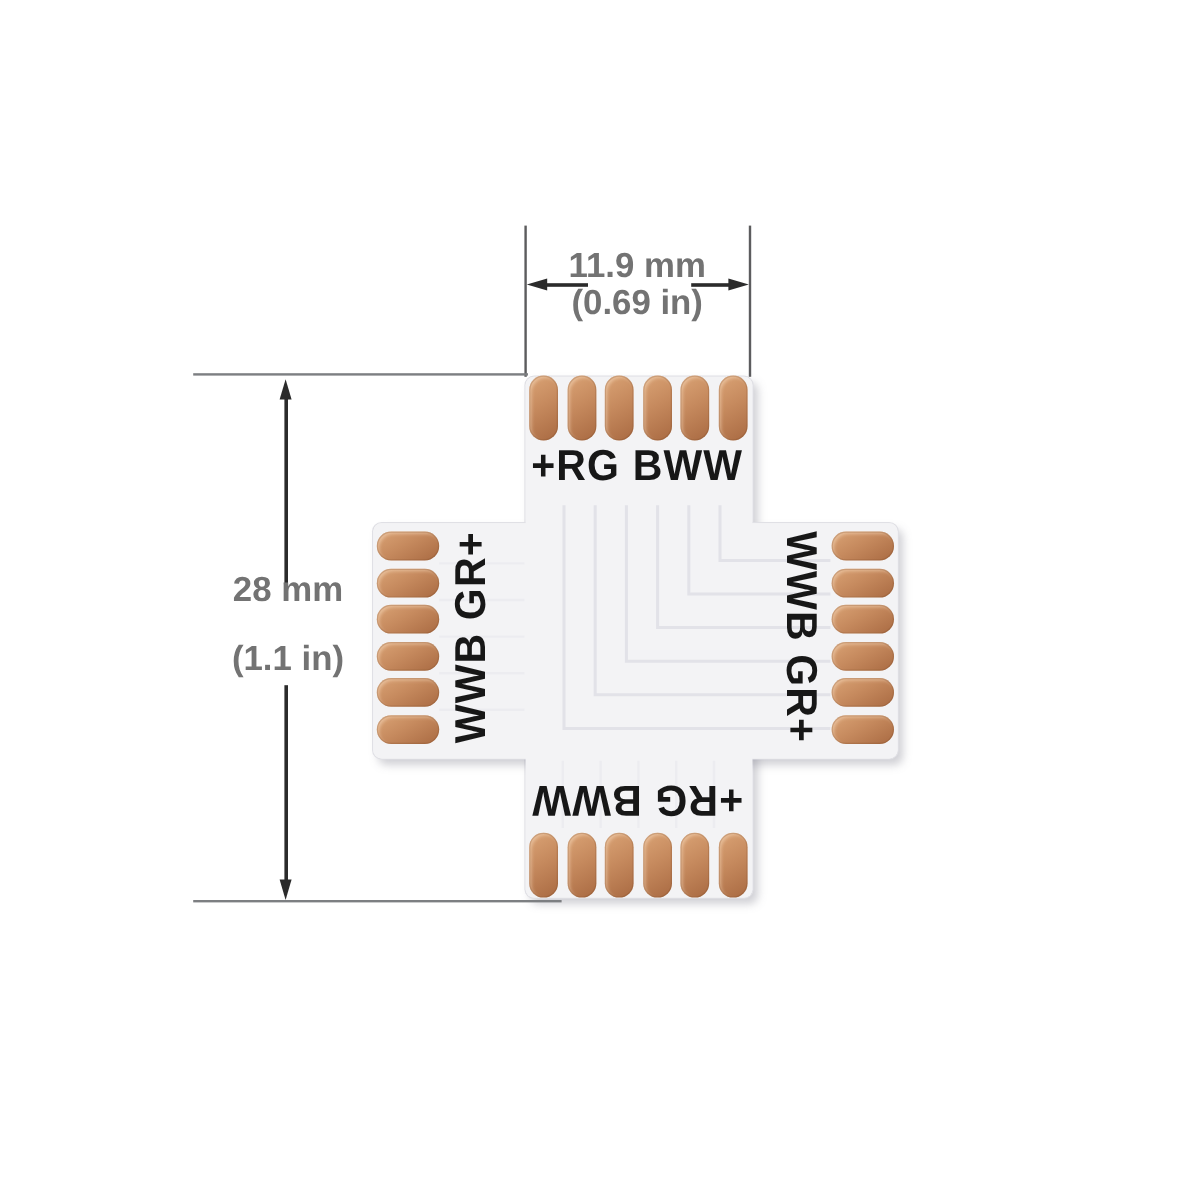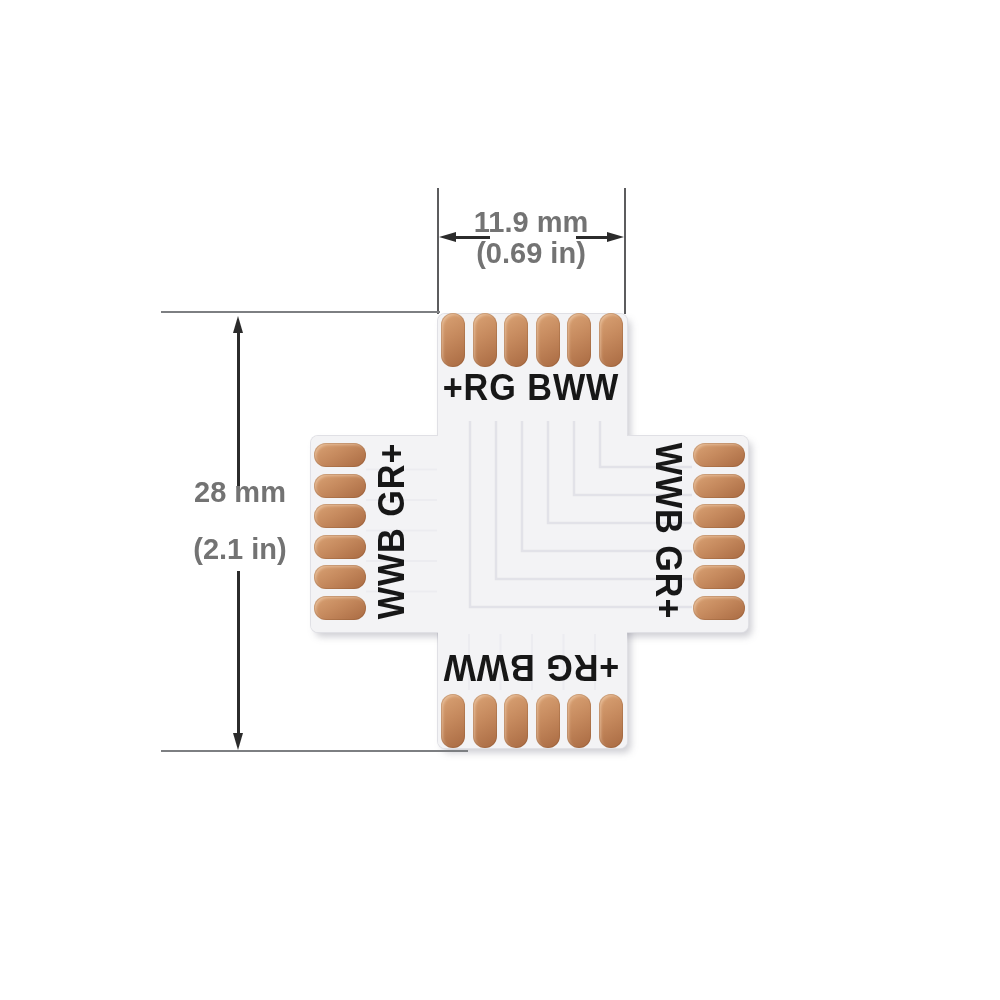--- a/index.html
+++ b/index.html
@@ -140,16 +140,16 @@
   <div>
     <div class="ext" style="left:161px;top:311px;width:279px;height:2px;"></div>
     <div class="ext" style="left:161px;top:750px;width:307px;height:2px;"></div>
 
     <div class="ah up" style="left:232.5px;top:316px;"></div>
     <div class="shaft" style="left:236.5px;top:331px;width:3px;height:159px;"></div>
     <div class="shaft" style="left:236.5px;top:571px;width:3px;height:163px;"></div>
     <div class="ah down" style="left:232.5px;top:733px;"></div>
 
     <div class="dim-text" style="left:240px;top:478px;">28 mm</div>
-    <div class="dim-text" style="left:240px;top:535px;">(2.1 in)</div>
+    <div class="dim-text" style="left:240px;top:535px;">(1.1 in)</div>
   </div>
 
 </div>
 
 </body></html>

